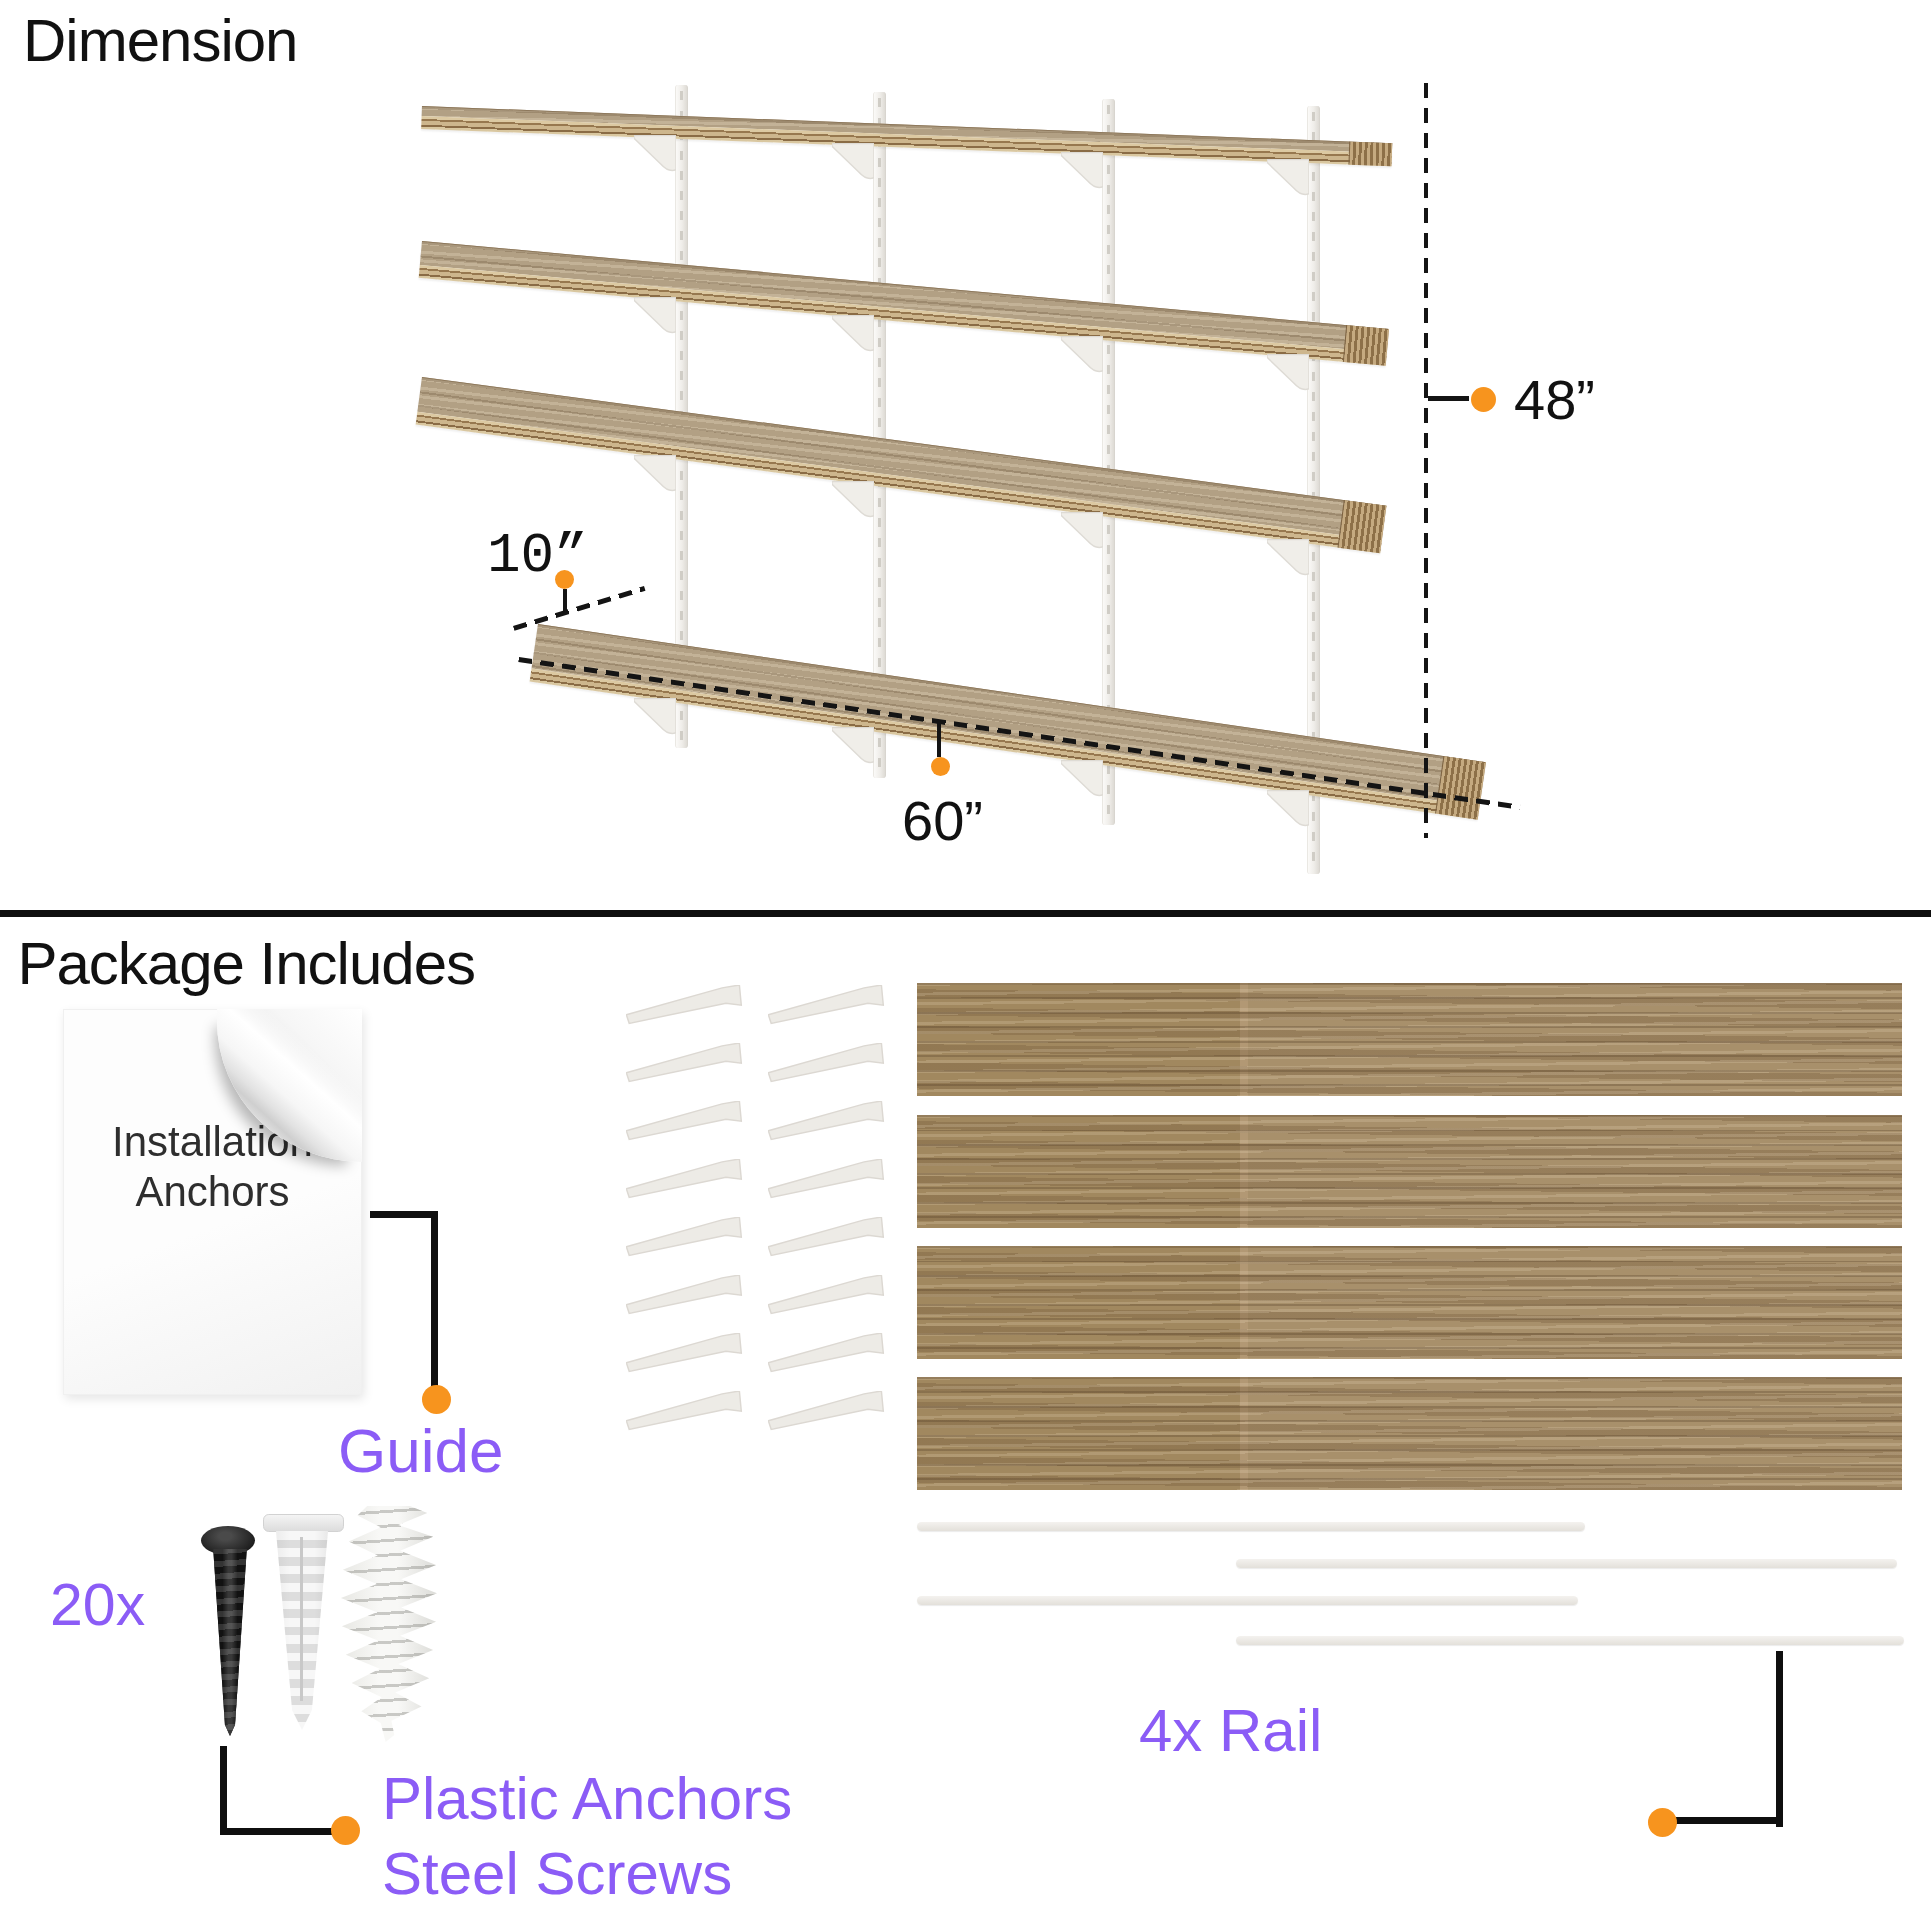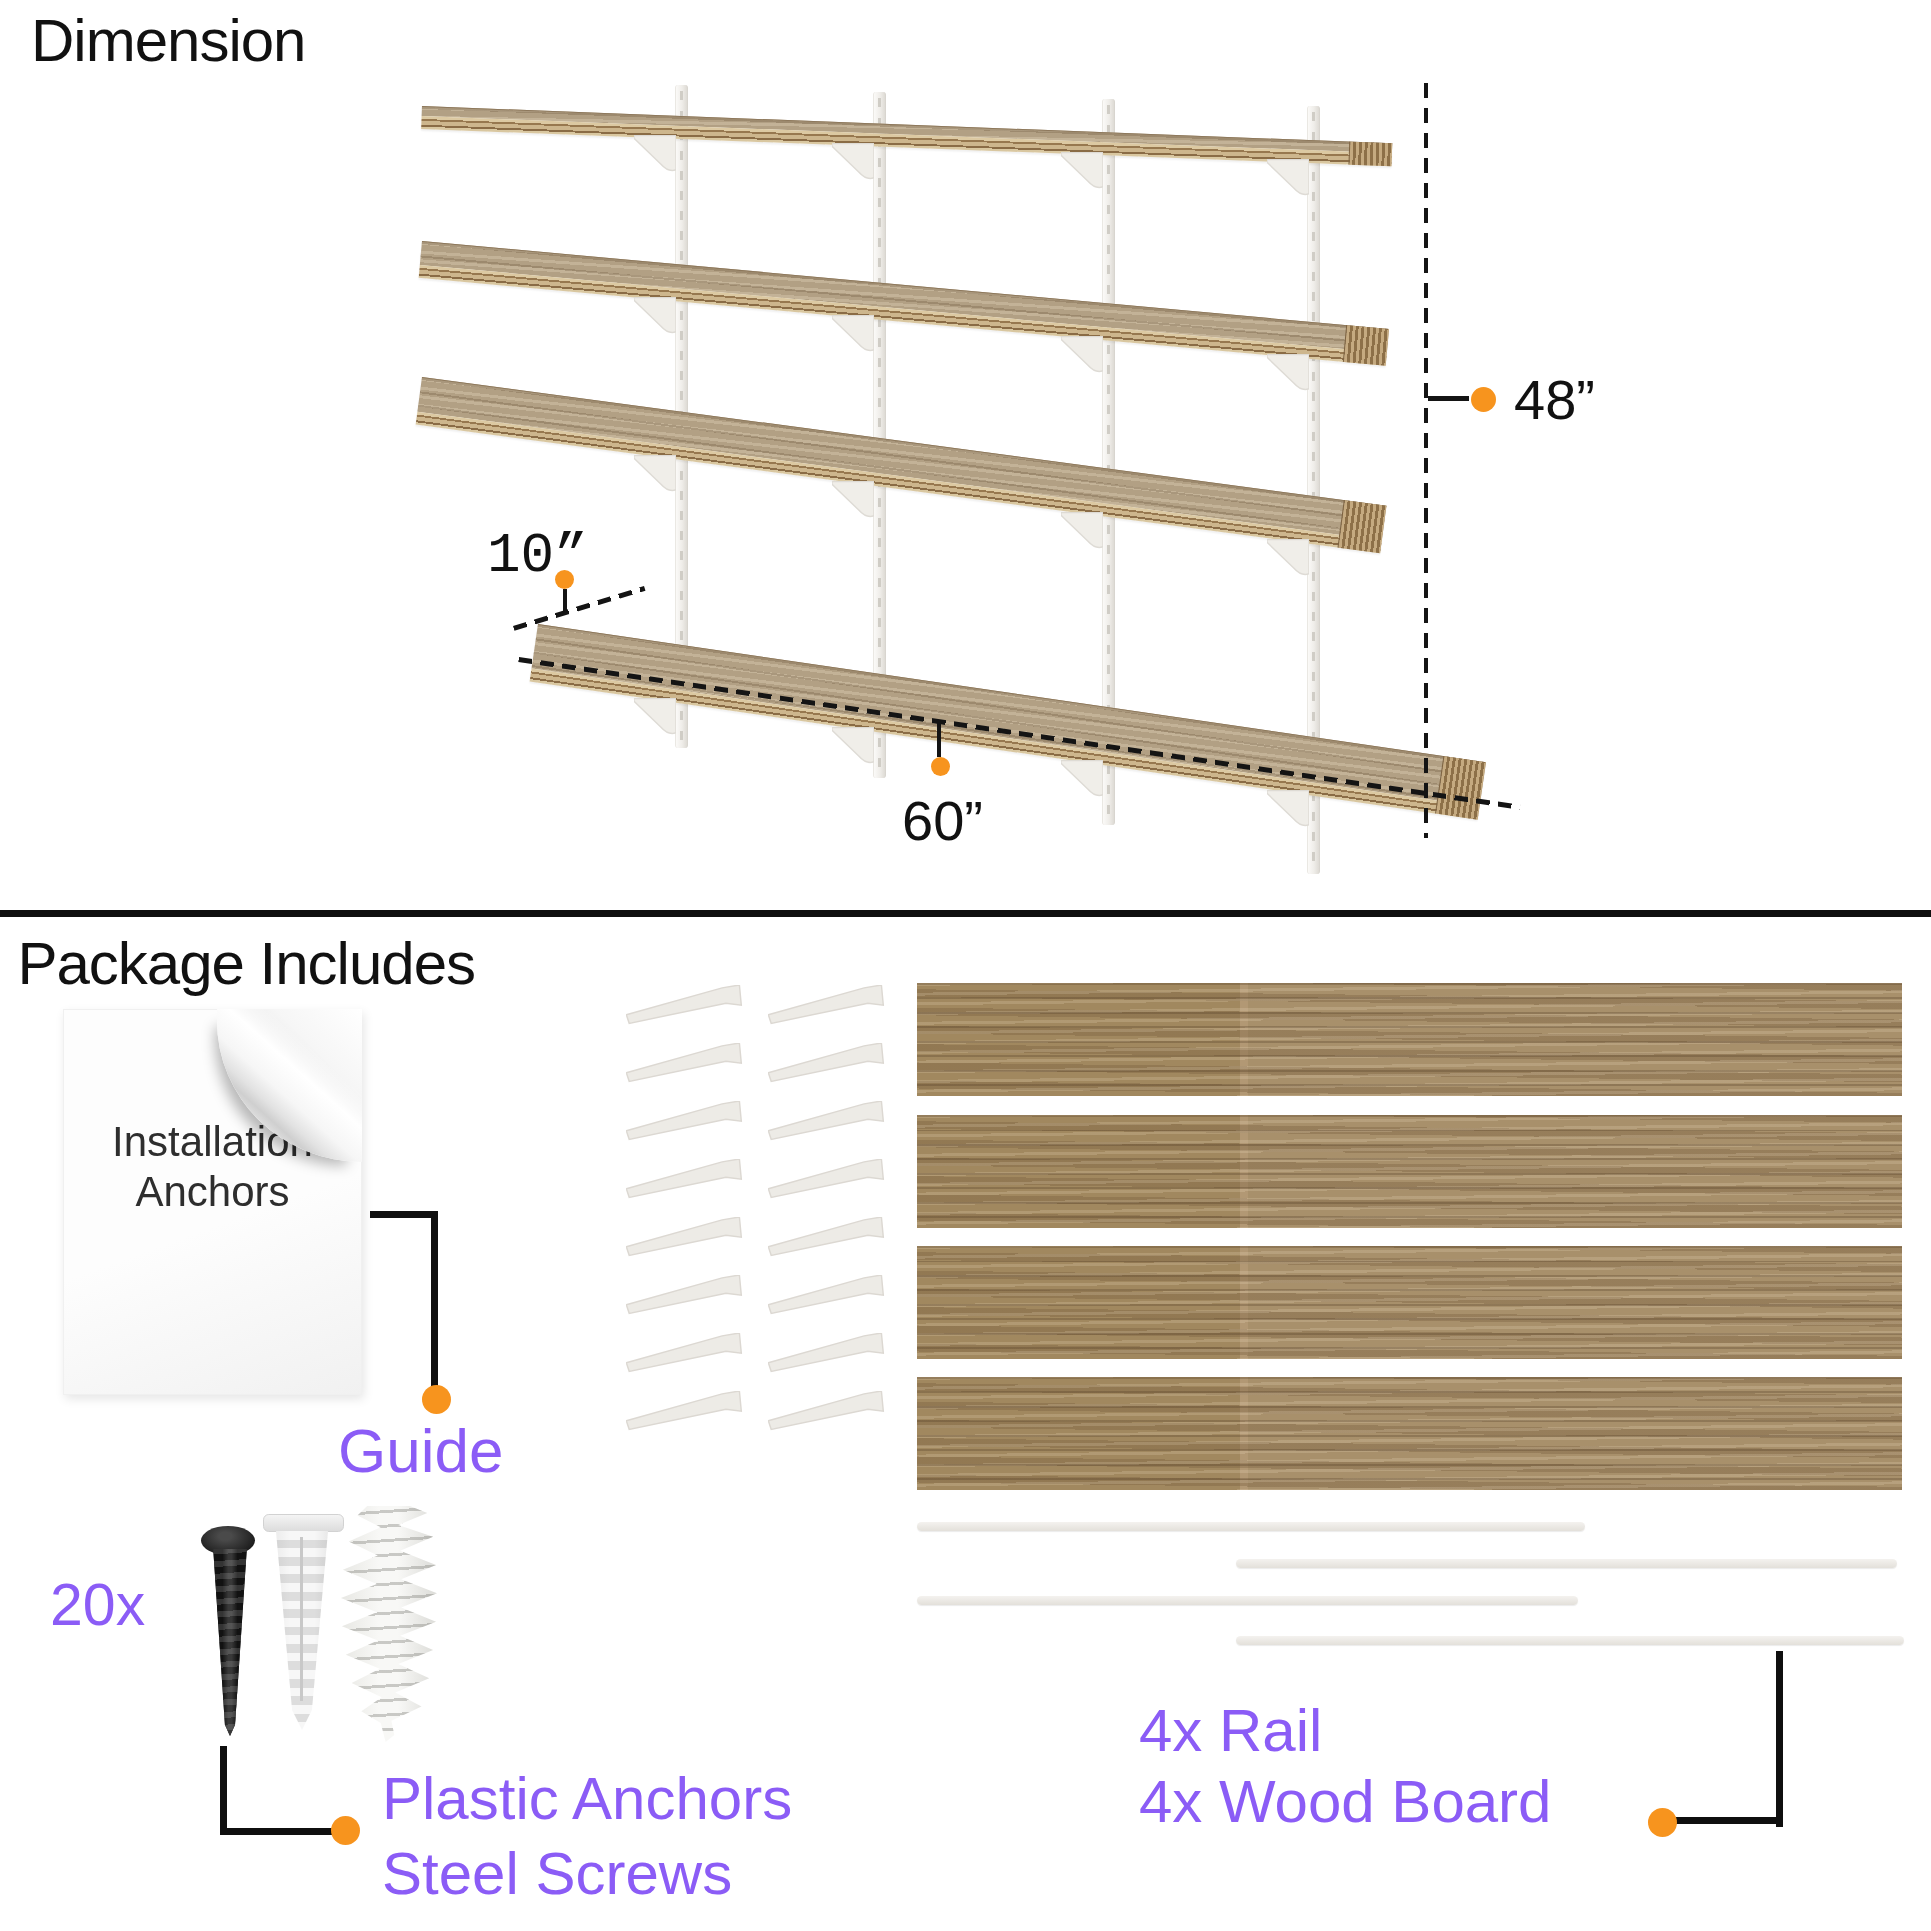--- a/index.html
+++ b/index.html
@@ -87,21 +87,21 @@
       repeating-linear-gradient(-4deg,rgba(130,130,124,0.40) 0 2.9px,rgba(0,0,0,0) 2.9px 14.5px),
       linear-gradient(90deg,#e7e7e3,#f8f8f6 40% 60%,#dbdbd7);
     clip-path:polygon(28% 0,72% 0,90% 3%,60% 8%,96% 13%,62% 19%,99% 25%,63% 31%,100% 37%,63% 43%,99% 49%,62% 55%,96% 61%,60% 67%,92% 73%,57% 79%,84% 85%,53% 91%,56% 97%,47% 100%,42% 92%,22% 87%,43% 81%,12% 75%,41% 69%,6% 63%,39% 57%,2% 51%,38% 45%,1% 39%,38% 33%,3% 27%,39% 21%,9% 15%,42% 9%,18% 4%);}
   .conn{background:#0f0f0f;}
 </style>
 </head>
 <body>
 
 <div id="canvas">
 
-  <div class="abs heading" style="left:31px;top:5.8px;">Dimension</div>
+  <div class="abs heading" style="left:23px;top:5.8px;">Dimension</div>
 
   <div class="abs" id="dim-diagram" style="left:0;top:0;width:1931px;height:910px;">
       <div class="abs vrail" style="left:675px;top:85px;height:663px;"></div>
       <div class="abs vrail" style="left:873px;top:92px;height:686px;"></div>
       <div class="abs vrail" style="left:1102px;top:99px;height:726px;"></div>
       <div class="abs vrail" style="left:1307px;top:106px;height:768px;"></div>
       <div class="abs shelf" style="left:422px;top:106px;width:971px;height:23px;transform:rotate(2.2deg);">
         <div class="shelf-face"></div>
         <div class="shelf-edge"></div>
         <div class="shelf-endgrain"></div>
@@ -275,16 +275,15 @@
       <div class="abs prail" style="left:1236px;top:649px;width:661px;"></div>
       <div class="abs prail" style="left:917px;top:686px;width:661px;"></div>
       <div class="abs prail" style="left:1236px;top:726px;width:668px;"></div>
     </div>
 
   <div class="abs conn" style="left:1776px;top:1651px;width:6.8px;height:176px;"></div>
   <div class="abs conn" style="left:1671px;top:1817px;width:111px;height:6.8px;"></div>
   <div class="abs dot" style="left:1648px;top:1808px;width:29px;height:29px;"></div>
   <div class="abs biglabel" style="left:1139px;top:1695px;">
     <div>4x Rail</div>
-    <div>4x Wood Board</div>
   </div>
 </div>
 
 
 </body></html>

